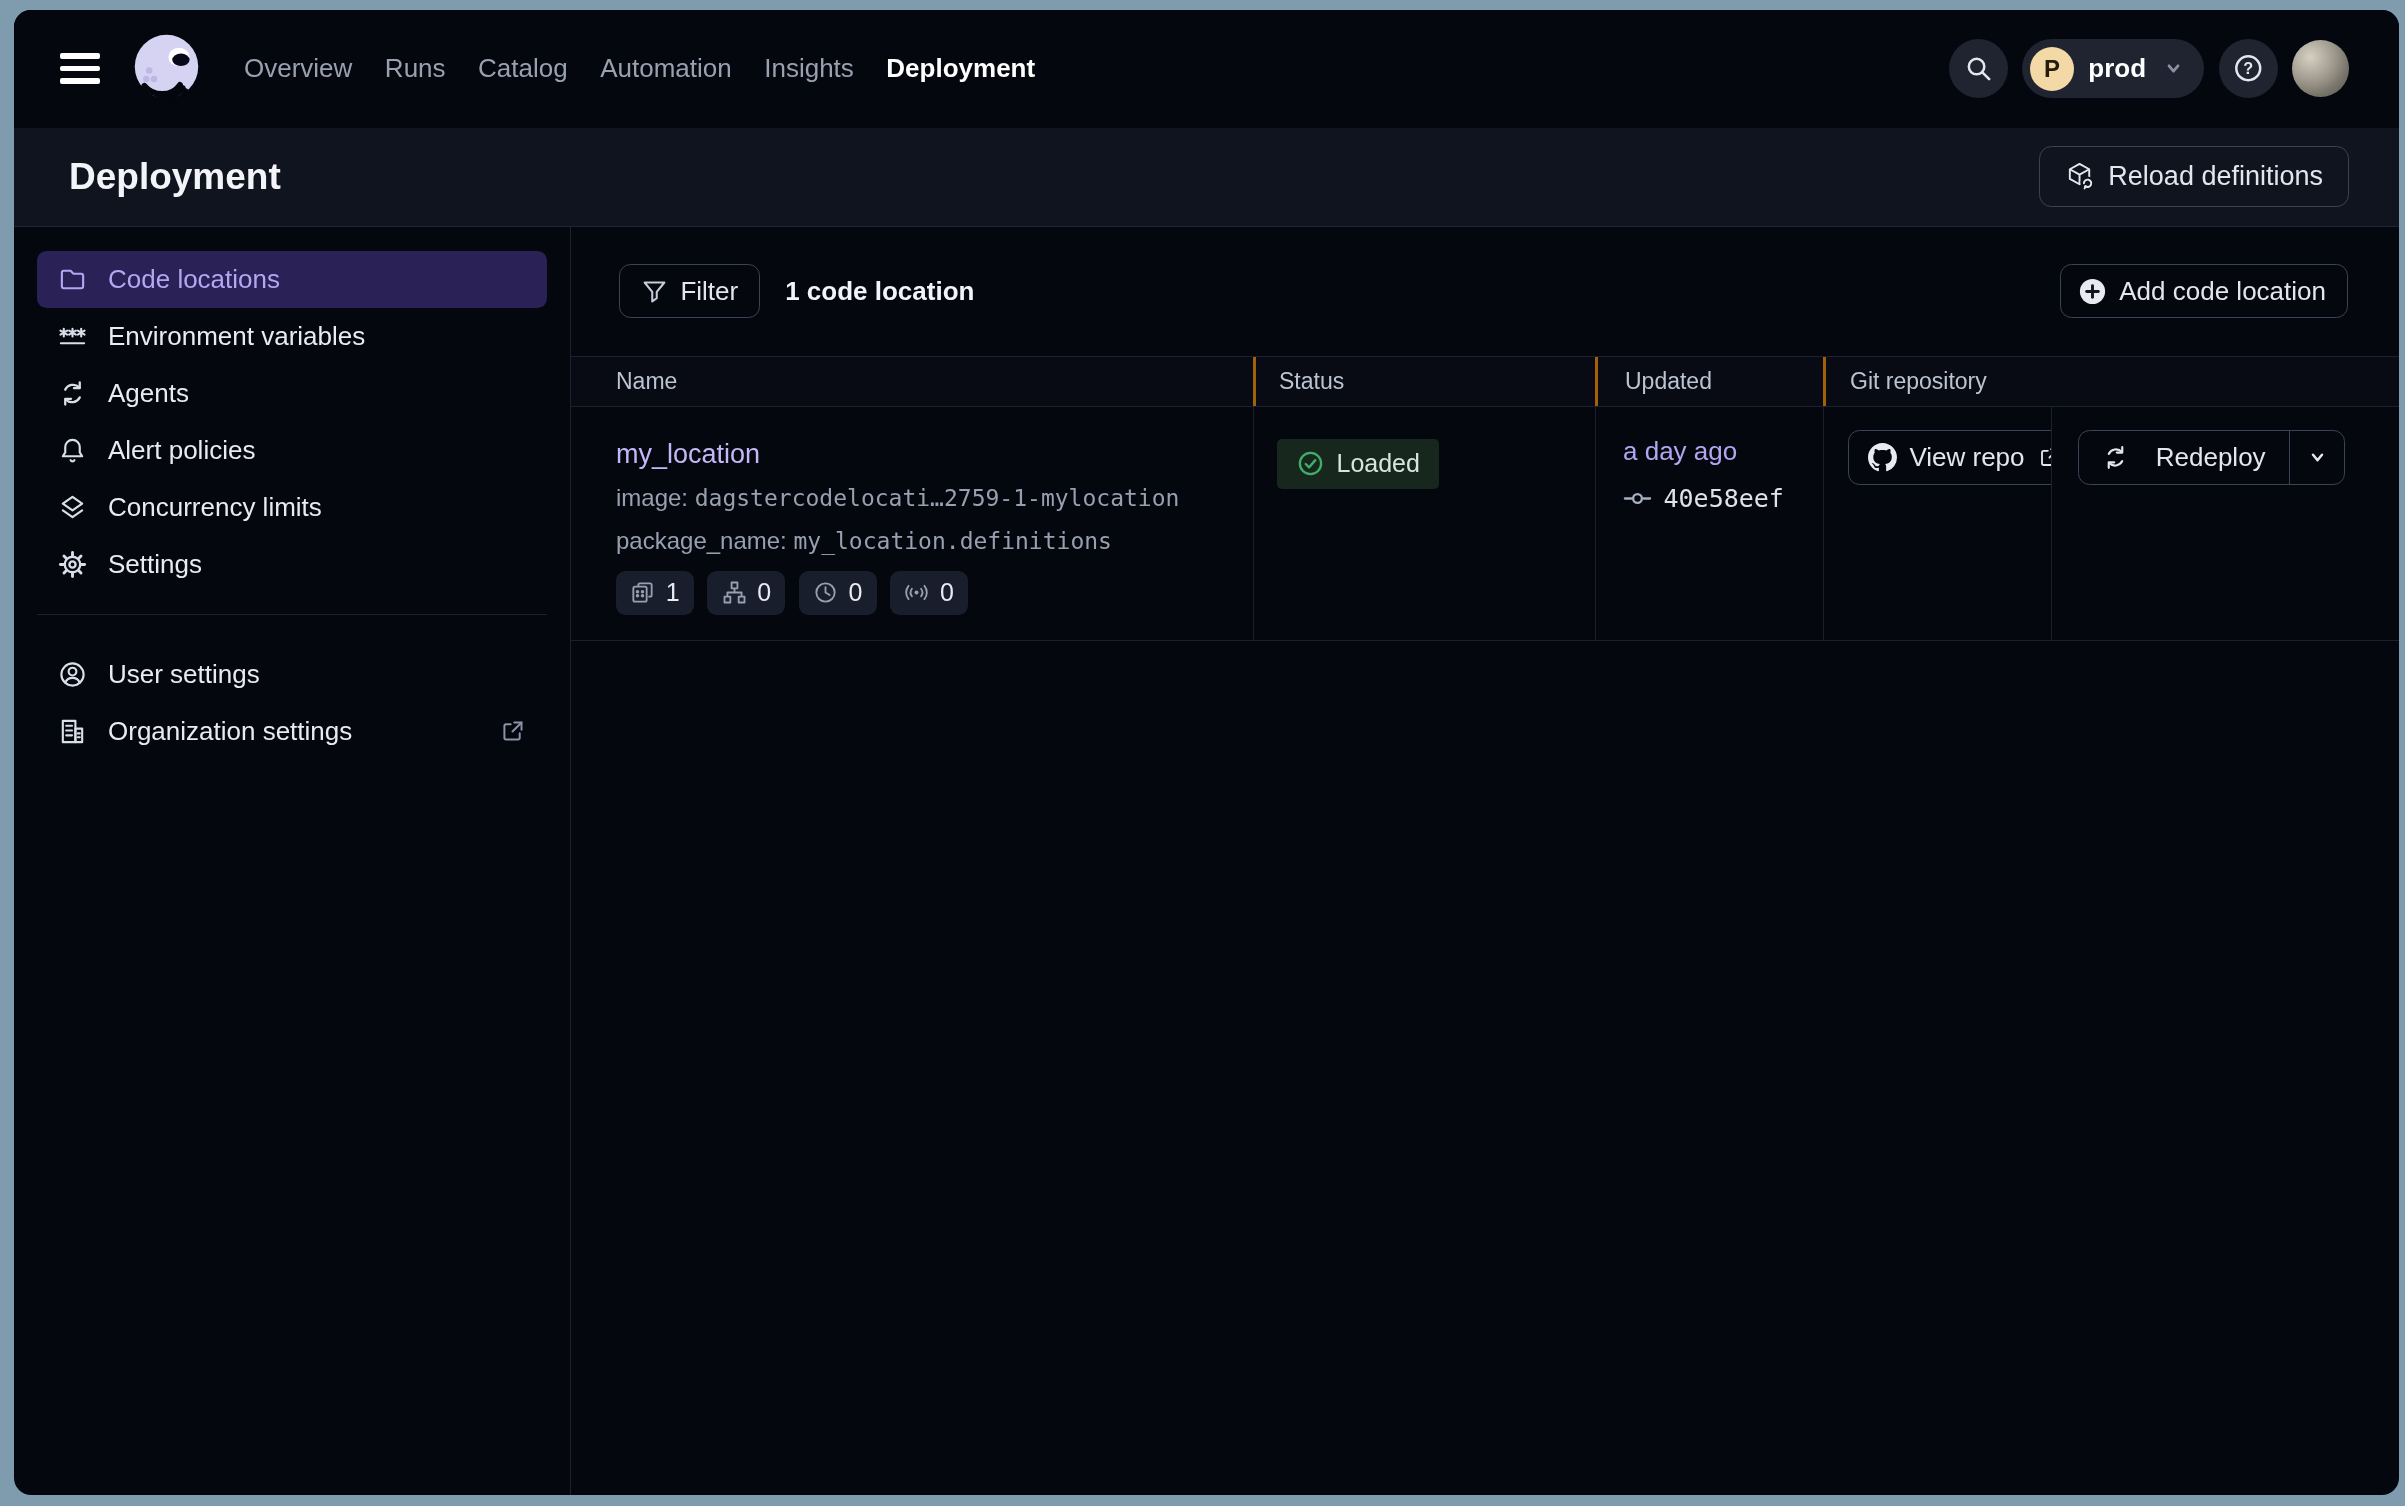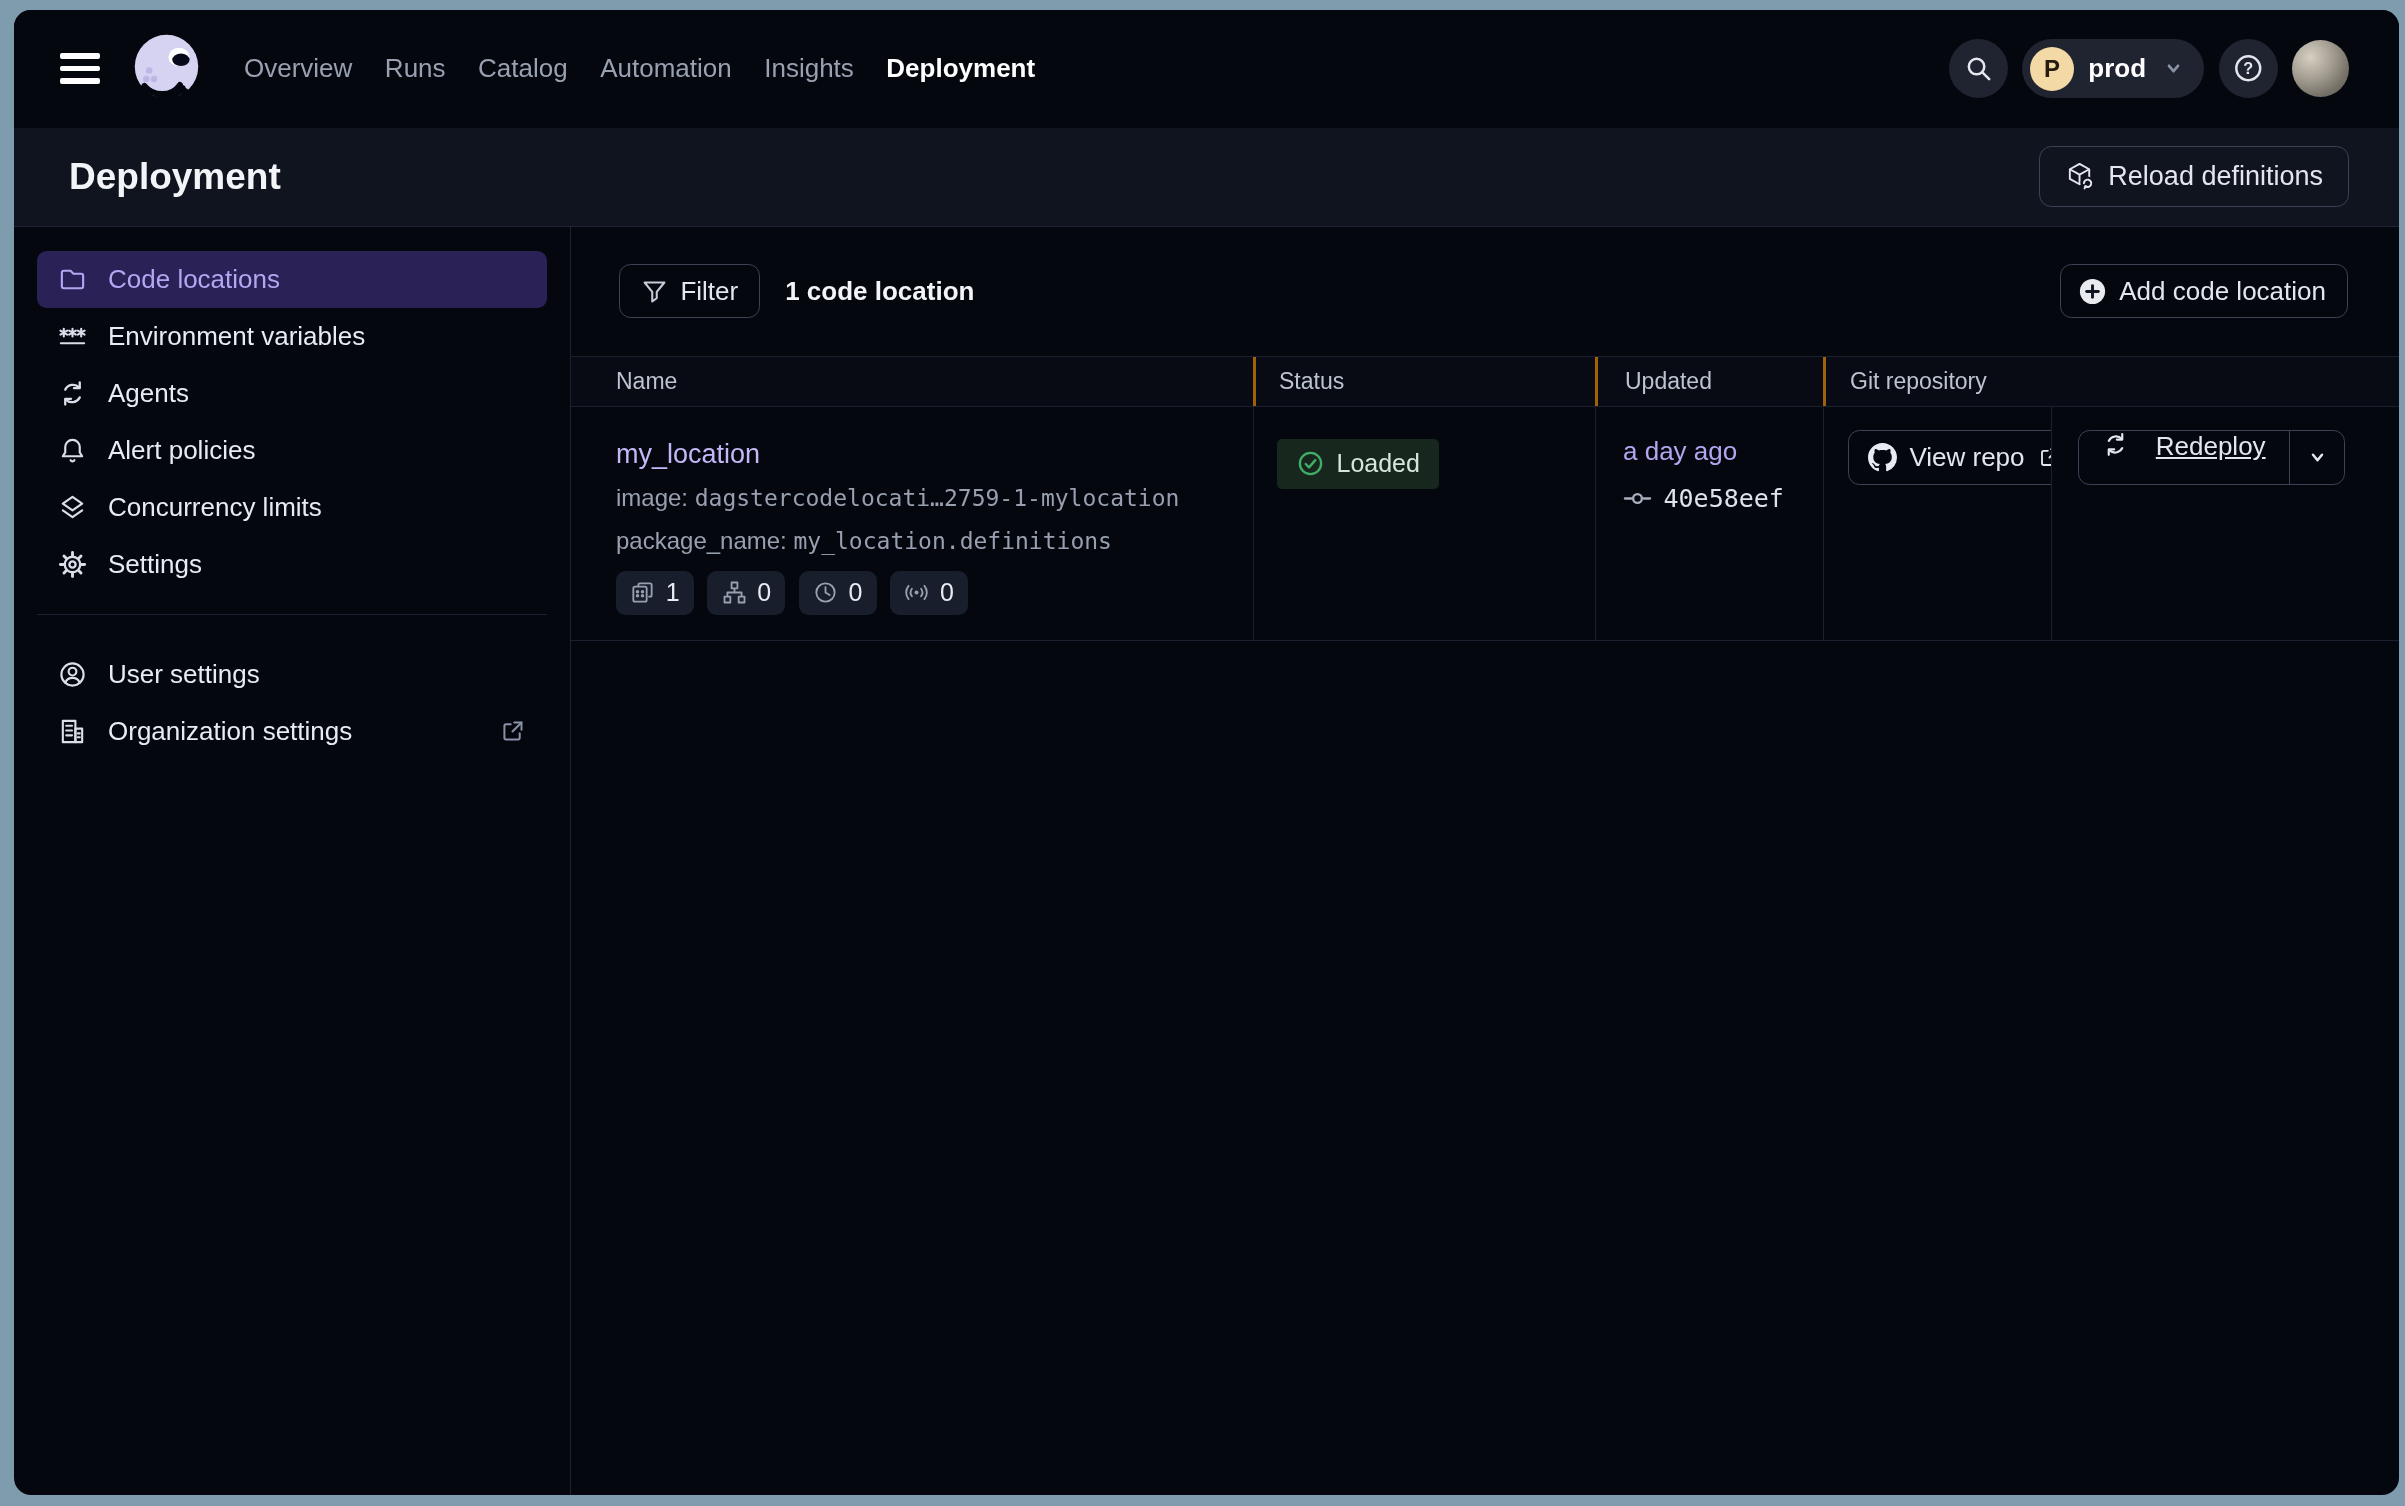--- a/index.html
+++ b/index.html
@@ -77,21 +77,21 @@
   .status-badge { display:inline-flex; align-items:center; gap:11.5px; height:50px; border-radius:5px; background:#17271E; padding:0 19px; font-size:25px; color:#D7E5DC; }
   .status-badge .check { width:29px; height:29px; color:#41AE67; display:flex; }
   .cell-updated { padding:29px 0 0 27px; }
   .updated-link { font-size:26px; color:#B3A6F0; cursor:pointer; display:inline-block; }
   .commit { margin-top:17px; display:flex; align-items:center; gap:11.5px; color:#A8B0C0; }
   .commit .hash { font-family:"DejaVu Sans Mono", monospace; font-size:25px; color:#DFE2EA; }
   .cell-git { padding:23px 0 0 24px; overflow:hidden; }
   .repo-btn { height:55px; padding:0 19px; font-size:26px; border-radius:11.5px; width:237px; flex:none; white-space:nowrap; }
   .cell-actions { padding:23px 54px 0 0; display:flex; justify-content:flex-end; }
   .split-btn { display:flex; align-items:stretch; height:55px; border:1.4px solid #3C4356; border-radius:11.5px; overflow:hidden; }
-  .split-main { display:flex; align-items:flex-start; gap:27px; padding:0 23px; font-size:26px; color:#E3E6ED; cursor:pointer;text-decoration:underline; }
+  .split-main { display:flex; align-items:center; gap:27px; padding:0 23px; font-size:26px; color:#E3E6ED; cursor:pointer; }
   .split-sep { width:1.4px; background:#3C4356; }
   .split-caret { width:54px; display:flex; align-items:center; justify-content:center; cursor:pointer; color:#E3E6ED; }
   svg { display:block; }
 </style>
 </head>
 <body>
 
 <div class="window">
 
   <div class="topnav">

